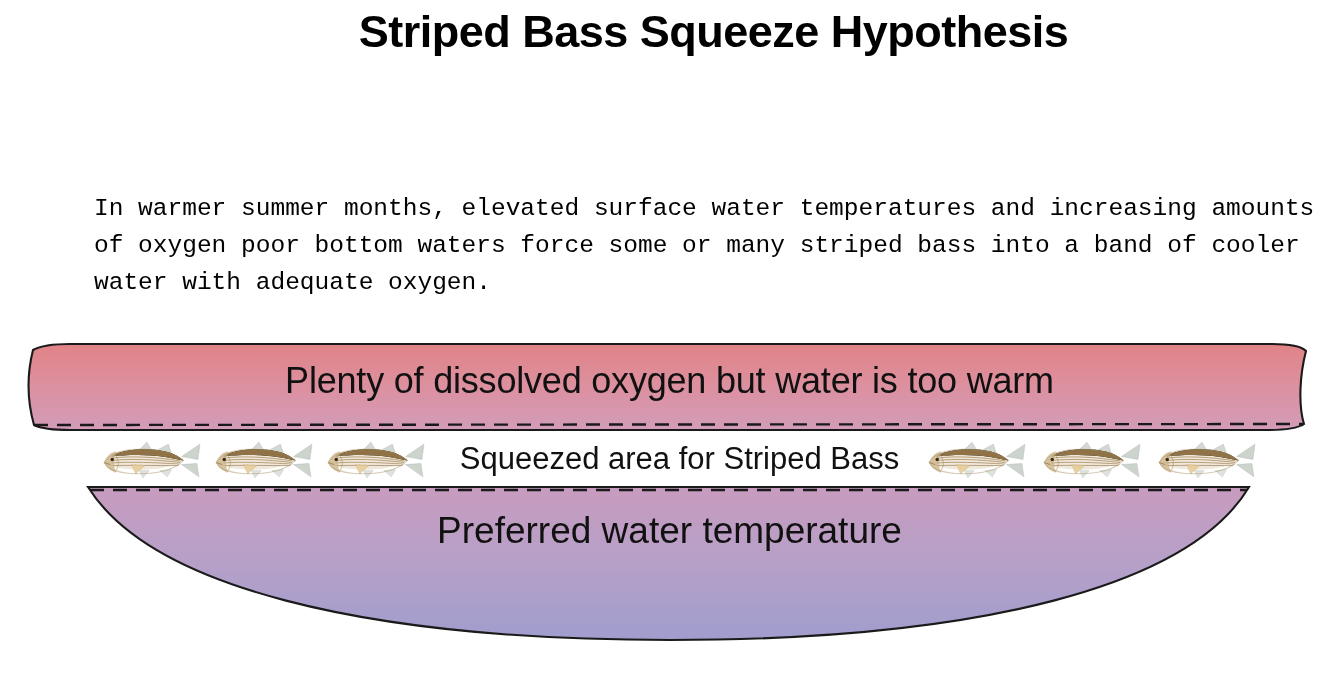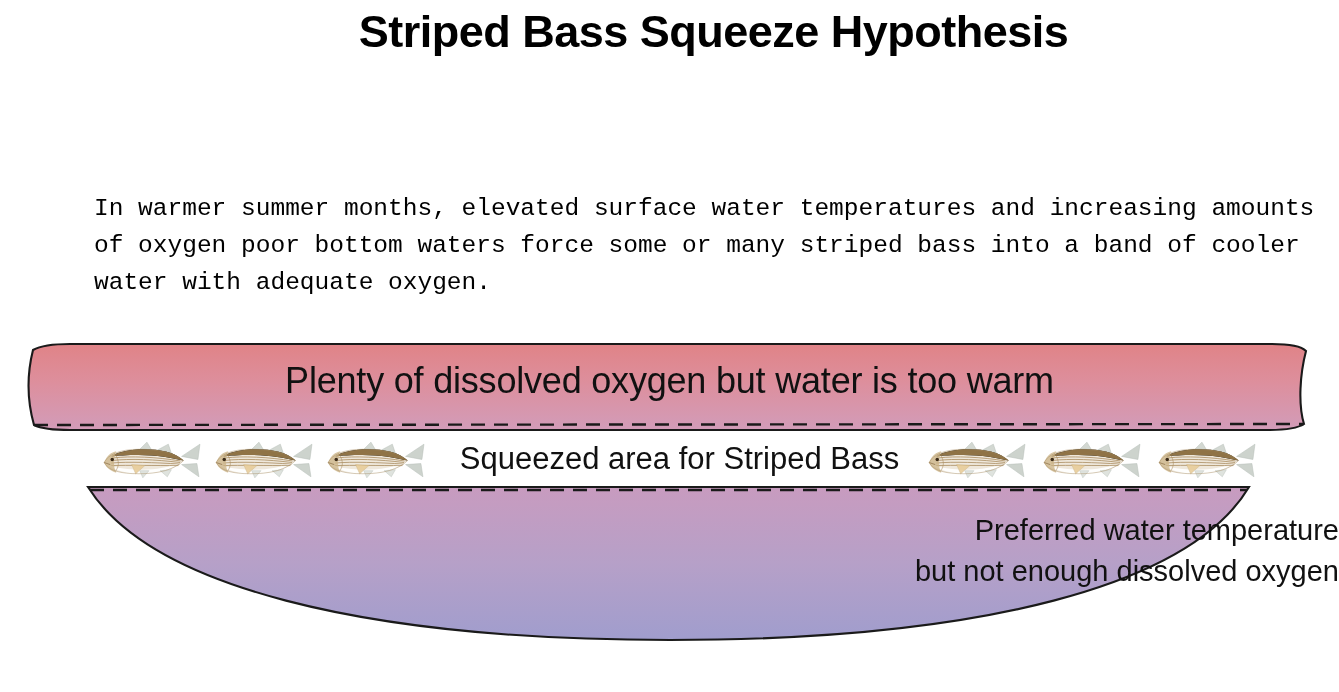--- a/index.html
+++ b/index.html
@@ -95,24 +95,23 @@
     width: 1339px;
     font-size: 31px;
     font-family: "Liberation Sans", sans-serif;
     white-space: nowrap;
   }
 
   #bottom-layer-label {
     top: 172px;
     left: 0;
     width: 1339px;
-    font-size: 29px;
+    font-size: 37px;
     line-height: 41px;
     font-family: "Liberation Sans", sans-serif;
-    text-align: right;
   }
   #bottom-layer-label span { display: block; }
 </style>
 </head>
 <body>
 
 <div id="slide">
 
   <div id="page-title">Striped Bass Squeeze Hypothesis</div>
 
@@ -226,17 +225,16 @@
       <use href="#striped-bass" x="1040" y="103" width="102" height="40"></use>
       <use href="#striped-bass" x="1155" y="103" width="102" height="40"></use>
     </svg>
 
     <div class="band-label" id="warm-layer-label">Plenty of dissolved oxygen but water is too warm</div>
 
     <div class="band-label" id="squeeze-band-label">Squeezed area for Striped Bass</div>
 
     <div class="band-label" id="bottom-layer-label">
       <span>Preferred water temperature</span>
-      <span>but not enough dissolved oxygen</span>
     </div>
 
   </div>
 </div>
 
 </body></html>

